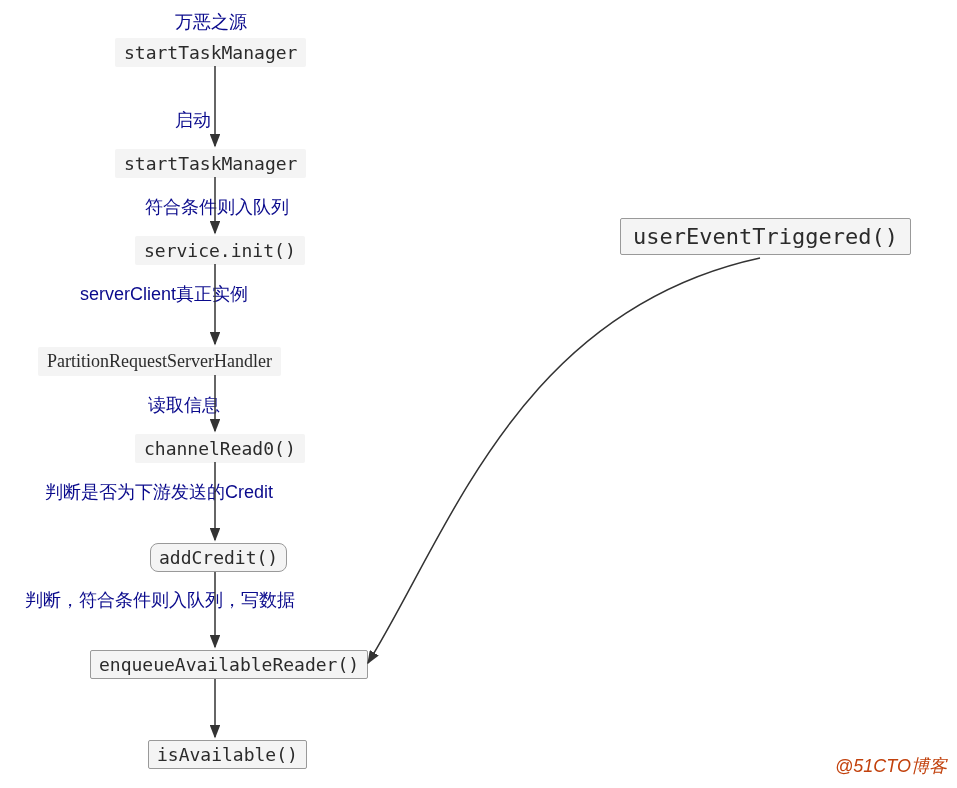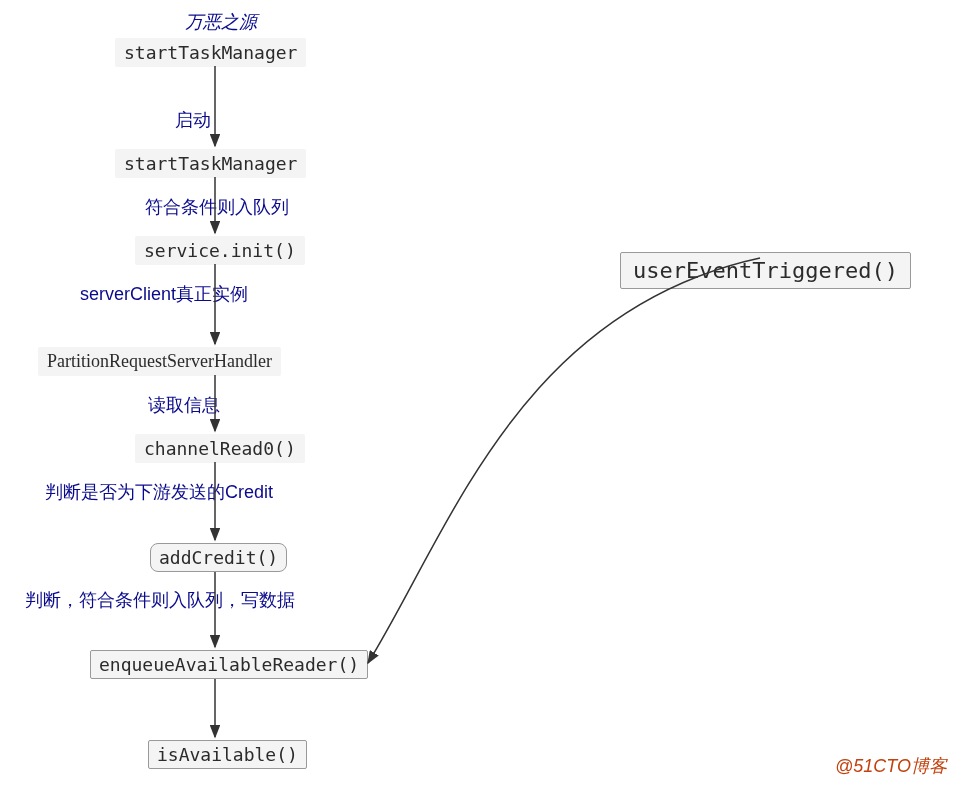--- a/index.html
+++ b/index.html
@@ -22,21 +22,20 @@
       color: #2b2b2b;
       white-space: nowrap;
     }
     .node-boxed {
       border: 1px solid #999;
       background: #f4f4f4;
     }
     .node-large {
       font-size: 22px;
       padding: 5px 12px;
-      margin-top: 34px;
     }
     .label {
       position: absolute;
       color: #0a0a8c;
       font-size: 18px;
       font-family: Arial, sans-serif;
       white-space: nowrap;
     }
     .watermark {
       position: absolute;
@@ -48,21 +47,21 @@
     svg {
       position: absolute;
       top: 0;
       left: 0;
       pointer-events: none;
     }
   </style>
 </head>
 <body>
 
-<div class="label" style="left:185px; top:10px;font-style:italic;">万恶之源</div>
+<div class="label" style="left:175px; top:10px;">万恶之源</div>
 <div class="label" style="left:175px; top:108px;">启动</div>
 <div class="label" style="left:145px; top:195px;">符合条件则入队列</div>
 <div class="label" style="left:80px; top:282px;">serverClient真正实例</div>
 <div class="label" style="left:148px; top:393px;">读取信息</div>
 <div class="label" style="left:45px; top:480px;">判断是否为下游发送的Credit</div>
 <div class="label" style="left:25px; top:588px;">判断，符合条件则入队列，写数据</div>
 
 <div class="node" style="left:115px; top:38px;">startTaskManager</div>
 <div class="node" style="left:115px; top:149px;">startTaskManager</div>
 <div class="node" style="left:135px; top:236px;">service.init()</div>

